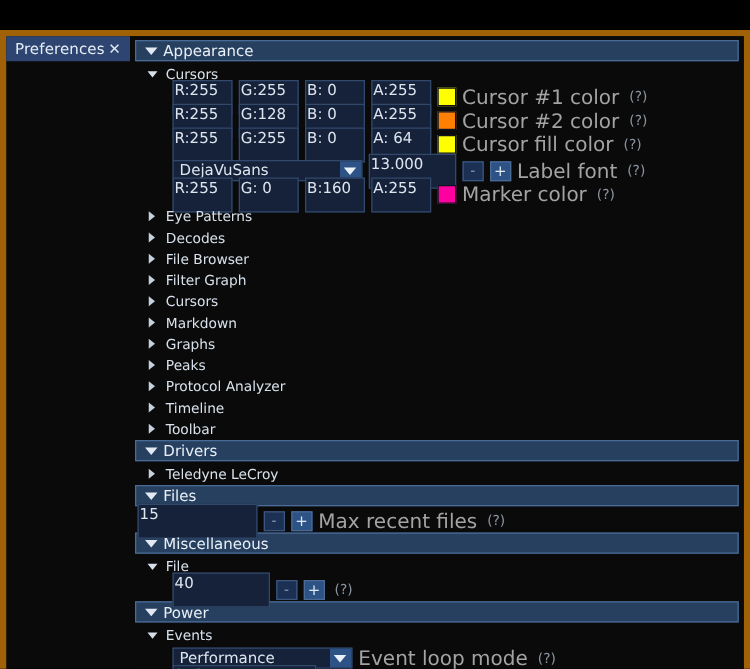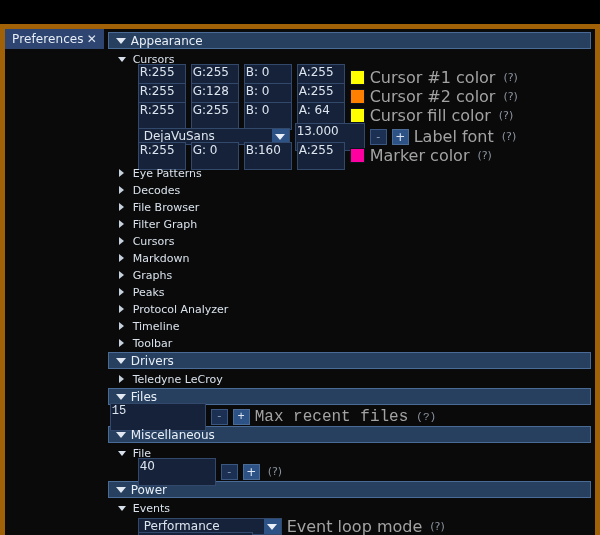--- a/index.html
+++ b/index.html
@@ -131,21 +131,21 @@
   }
 
   
   .row {
     display: flex;
     align-items: center;
     height: 19px;
     gap: 5px;
   }
   .row.indent-1 { padding-left: 30px; }
-  .row.indent-0 { padding-left: 2px; font-family: Liberation Mono, monospace; }
+  .row.indent-0 { padding-left: 2px; }
 
   
   .field {
     background: #16223a;
     border: 1px solid #32496c;
     box-sizing: border-box;
     color: #dde5ef;
     font-size: 12px;
     height: 28px;
     line-height: 15px;

